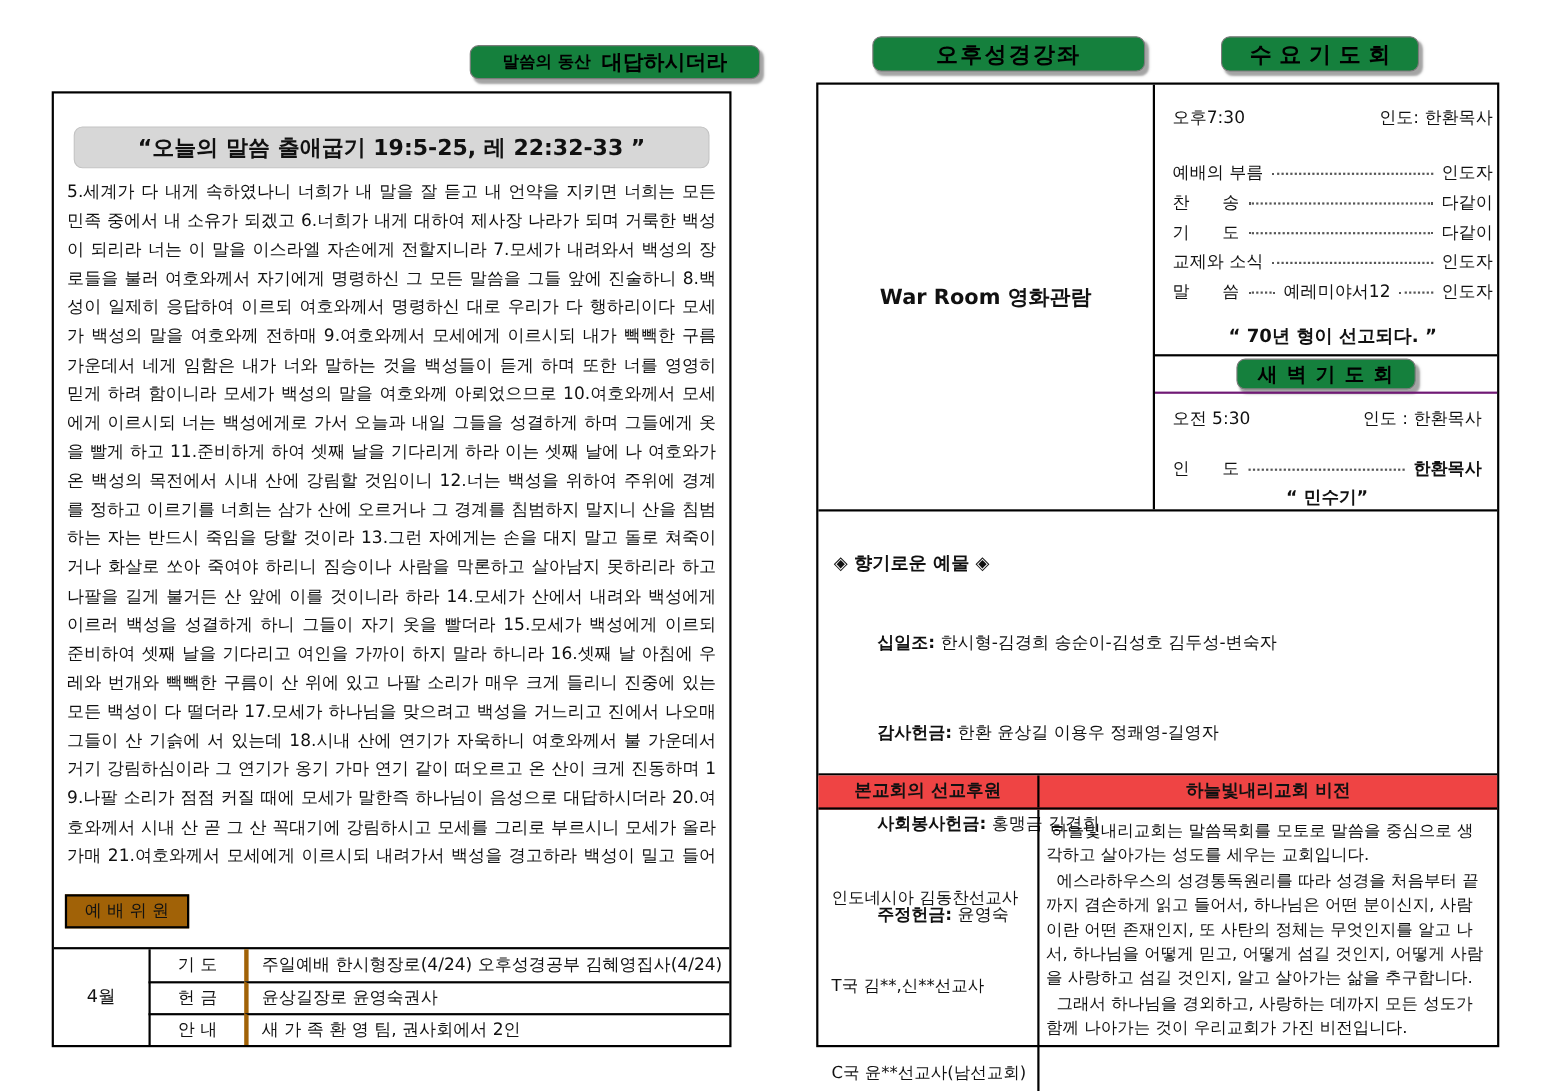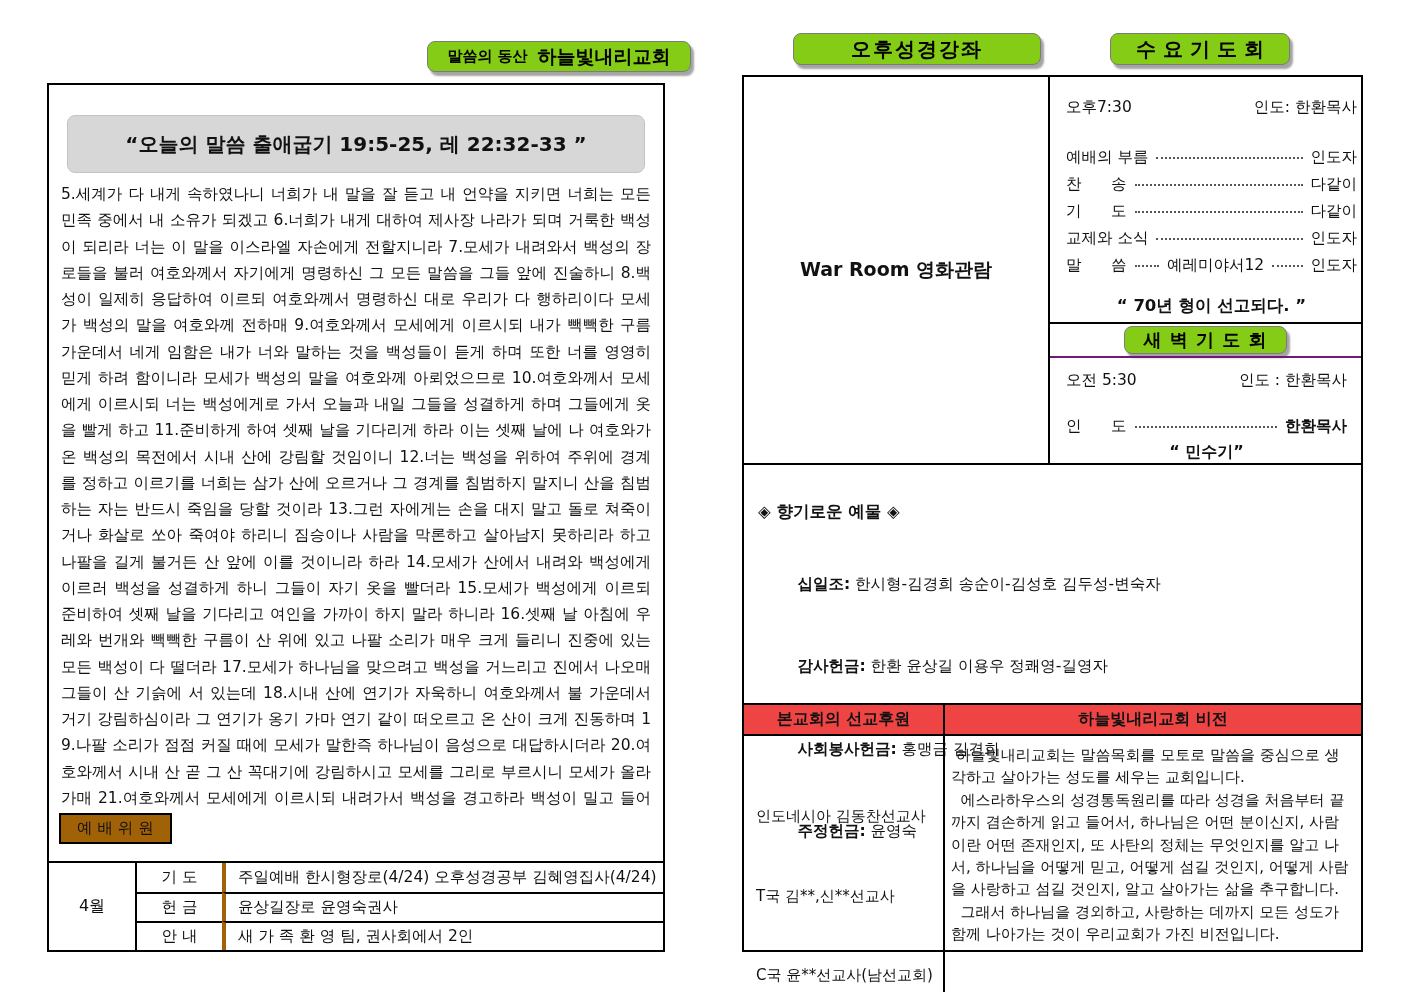--- a/index.html
+++ b/index.html
@@ -1,34 +1,34 @@
 <!DOCTYPE html>
 <html><head>
 <meta charset="utf-8">
 <style>
   * { margin:0; padding:0; box-sizing:border-box; }
   html,body { width:1403px; height:992px; background:#ffffff; overflow:hidden;
               font-family:"DejaVu Sans","Liberation Sans",sans-serif; color:#111; }
   .canvas { position:relative; width:1403px; height:992px; background:#fff; }
 
   
-  .tab { background:#84cc16; border:1px solid #7b7b7b; border-radius:8px;
+  .tab { background:#15803d; border:1px solid #7b7b7b; border-radius:8px;
          box-shadow:3px 4px 2px rgba(90,90,90,.55);
          display:flex; align-items:center; justify-content:center;
          font-weight:bold; color:#000; white-space:pre; }
   .tab-left { position:absolute; left:427px; top:41px; width:264px; height:31px; gap:10px; }
   .tab-left .tab-small { font-size:15px; }
   .tab-left .tab-large { font-size:19px; }
   .tab-afternoon { position:absolute; left:793px; top:33px; width:248px; height:32px; font-size:20px; letter-spacing:2px; }
   .tab-wednesday { position:absolute; left:1110px; top:33px; width:180px; height:32px; font-size:20px; }
 
   
   .page { position:absolute; border:2px solid #000; background:#fff; }
   .left-page { left:47px; top:83px; width:618px; height:869px; }
-  .lp-title { margin:30px 18px 8px 18px; height:58px; background:#d7d7d7;
+  .lp-title { margin:30px 18px 8px 18px; height:38px; background:#d7d7d7;
               border:1px solid #c3c3c3; border-radius:8px;
               display:flex; align-items:center; justify-content:center;
               font-size:20px; font-weight:bold; white-space:pre; }
   .lp-body { margin:4px 12px 0 12px; height:632px; overflow:hidden;
              font-size:15.5px; line-height:26.25px; text-align:justify;
              word-break:break-all; }
   .lp-committee { position:absolute; left:10px; bottom:106px; display:inline-block;
                   border:2px solid #000; padding:3px 16px; font-size:15.5px; white-space:pre;
                   background:#a16207; }
   .lp-table { position:absolute; left:0; right:0; bottom:0;
@@ -75,21 +75,21 @@
   .bt-vision { flex:1; padding:8px 8px 0 6px; font-size:15px; line-height:22.4px; word-break:break-all; overflow:hidden; }
   .bt-vision p { white-space:pre-wrap; }
 </style>
 </head>
 <body>
 
 <div class="canvas">
 
   <div class="tab tab-left">
     <span class="tab-small">말씀의 동산</span>
-    <span class="tab-large">하늘빛내리교회</span>
+    <span class="tab-large">대답하시더라</span>
   </div>
   <div class="tab tab-afternoon">오후성경강좌</div>
   <div class="tab tab-wednesday">수 요 기 도 회</div>
 
   <div class="page left-page">
     <div class="lp-title">“오늘의 말씀 출애굽기 19:5-25, 레 22:32-33 ”</div>
     <div class="lp-body">5.세계가 다 내게 속하였나니 너희가 내 말을 잘 듣고 내 언약을 지키면 너희는 모든 민족 중에서 내 소유가 되겠고 6.너희가 내게 대하여 제사장 나라가 되며 거룩한 백성이 되리라 너는 이 말을 이스라엘 자손에게 전할지니라 7.모세가 내려와서 백성의 장로들을 불러 여호와께서 자기에게 명령하신 그 모든 말씀을 그들 앞에 진술하니 8.백성이 일제히 응답하여 이르되 여호와께서 명령하신 대로 우리가 다 행하리이다 모세가 백성의 말을 여호와께 전하매 9.여호와께서 모세에게 이르시되 내가 빽빽한 구름 가운데서 네게 임함은 내가 너와 말하는 것을 백성들이 듣게 하며 또한 너를 영영히 믿게 하려 함이니라 모세가 백성의 말을 여호와께 아뢰었으므로 10.여호와께서 모세에게 이르시되 너는 백성에게로 가서 오늘과 내일 그들을 성결하게 하며 그들에게 옷을 빨게 하고 11.준비하게 하여 셋째 날을 기다리게 하라 이는 셋째 날에 나 여호와가 온 백성의 목전에서 시내 산에 강림할 것임이니 12.너는 백성을 위하여 주위에 경계를 정하고 이르기를 너희는 삼가 산에 오르거나 그 경계를 침범하지 말지니 산을 침범하는 자는 반드시 죽임을 당할 것이라 13.그런 자에게는 손을 대지 말고 돌로 쳐죽이거나 화살로 쏘아 죽여야 하리니 짐승이나 사람을 막론하고 살아남지 못하리라 하고 나팔을 길게 불거든 산 앞에 이를 것이니라 하라 14.모세가 산에서 내려와 백성에게 이르러 백성을 성결하게 하니 그들이 자기 옷을 빨더라 15.모세가 백성에게 이르되 준비하여 셋째 날을 기다리고 여인을 가까이 하지 말라 하니라 16.셋째 날 아침에 우레와 번개와 빽빽한 구름이 산 위에 있고 나팔 소리가 매우 크게 들리니 진중에 있는 모든 백성이 다 떨더라 17.모세가 하나님을 맞으려고 백성을 거느리고 진에서 나오매 그들이 산 기슭에 서 있는데 18.시내 산에 연기가 자욱하니 여호와께서 불 가운데서 거기 강림하심이라 그 연기가 옹기 가마 연기 같이 떠오르고 온 산이 크게 진동하며 19.나팔 소리가 점점 커질 때에 모세가 말한즉 하나님이 음성으로 대답하시더라 20.여호와께서 시내 산 곧 그 산 꼭대기에 강림하시고 모세를 그리로 부르시니 모세가 올라가매 21.여호와께서 모세에게 이르시되 내려가서 백성을 경고하라 백성이 밀고 들어와 나 여호와에게로 와서 보려고 하다가 많이 죽을까 하노라 22.또 여호와에게 가까이 하는 제사장들에게 그 몸을 성결히 하게 하라 나 여호와가 그들을 칠까 하노라</div>
     <div class="lp-committee">예 배 위 원</div>
 
     <div class="lp-table">

